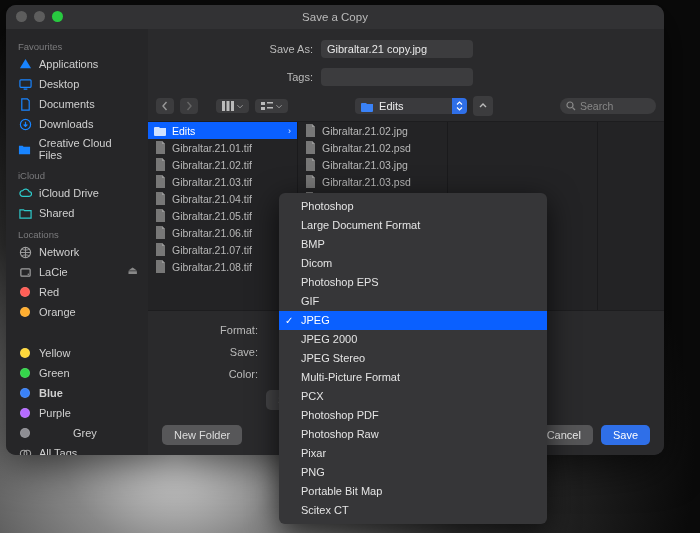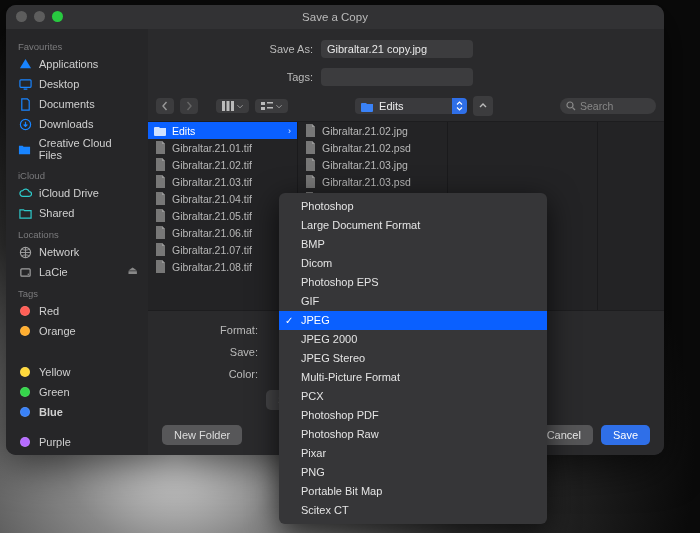--- a/index.html
+++ b/index.html
@@ -142,21 +142,20 @@
         <div class="sb-item" style="position: relative;">
           <span class="ic">
             <svg viewBox="0 0 14 14">
               <rect x="2" y="3" width="10" height="8" rx="1" fill="none" stroke="#a0a0a0" stroke-width="1.3"></rect>
               <circle cx="10" cy="9" r=".8" fill="#a0a0a0"></circle>
             </svg>
           </span>
           <span>LaCie</span>
           <span class="eject">⏏</span>
         </div>
-        <div class="sb-head">Tags</div>
         <div class="sb-item" style="position: relative;">
           <span class="ic">
             <span class="tag-dot" style="background:#ff5f57"></span>
           </span>
           <span>Red</span>
         </div>
         <div class="sb-item" style="position: relative;">
           <span class="ic">
             <span class="tag-dot" style="background:#ffae30"></span>
           </span>
@@ -173,21 +172,21 @@
             <span class="tag-dot" style="background:#35d64b"></span>
           </span>
           <span>Green</span>
         </div>
         <div class="sb-item" style="position: relative; font-weight: bold;">
           <span class="ic">
             <span class="tag-dot" style="background:#3a82f7"></span>
           </span>
           <span>Blue</span>
         </div>
-        <div class="sb-item" style="position: relative; margin-top: 10px;">
+        <div class="sb-item" style="position: relative;">
           <span class="ic">
             <span class="tag-dot" style="background:#b66cff"></span>
           </span>
           <span>Purple</span>
         </div>
         <div class="sb-item" style="position: relative; gap: 41px;">
           <span class="ic">
             <span class="tag-dot" style="background:#8e8e93"></span>
           </span>
           <span>Grey</span>

